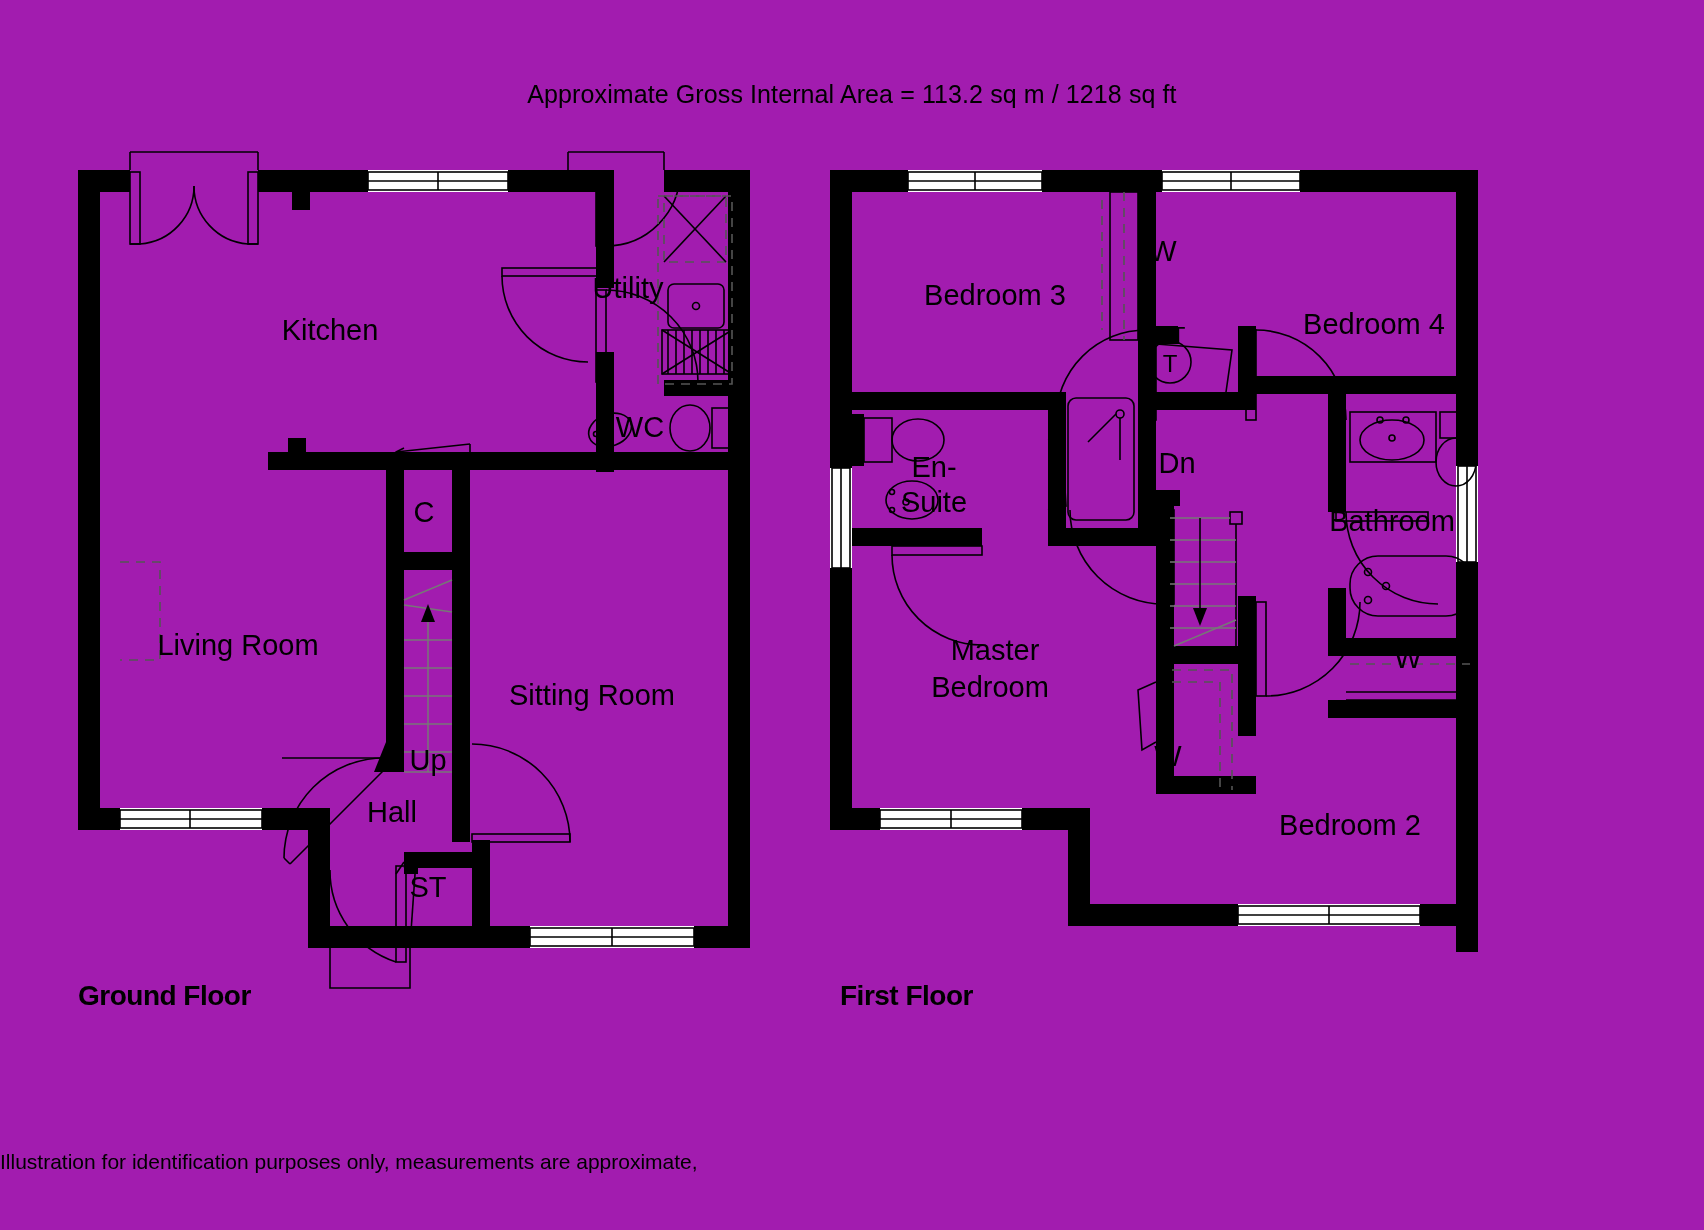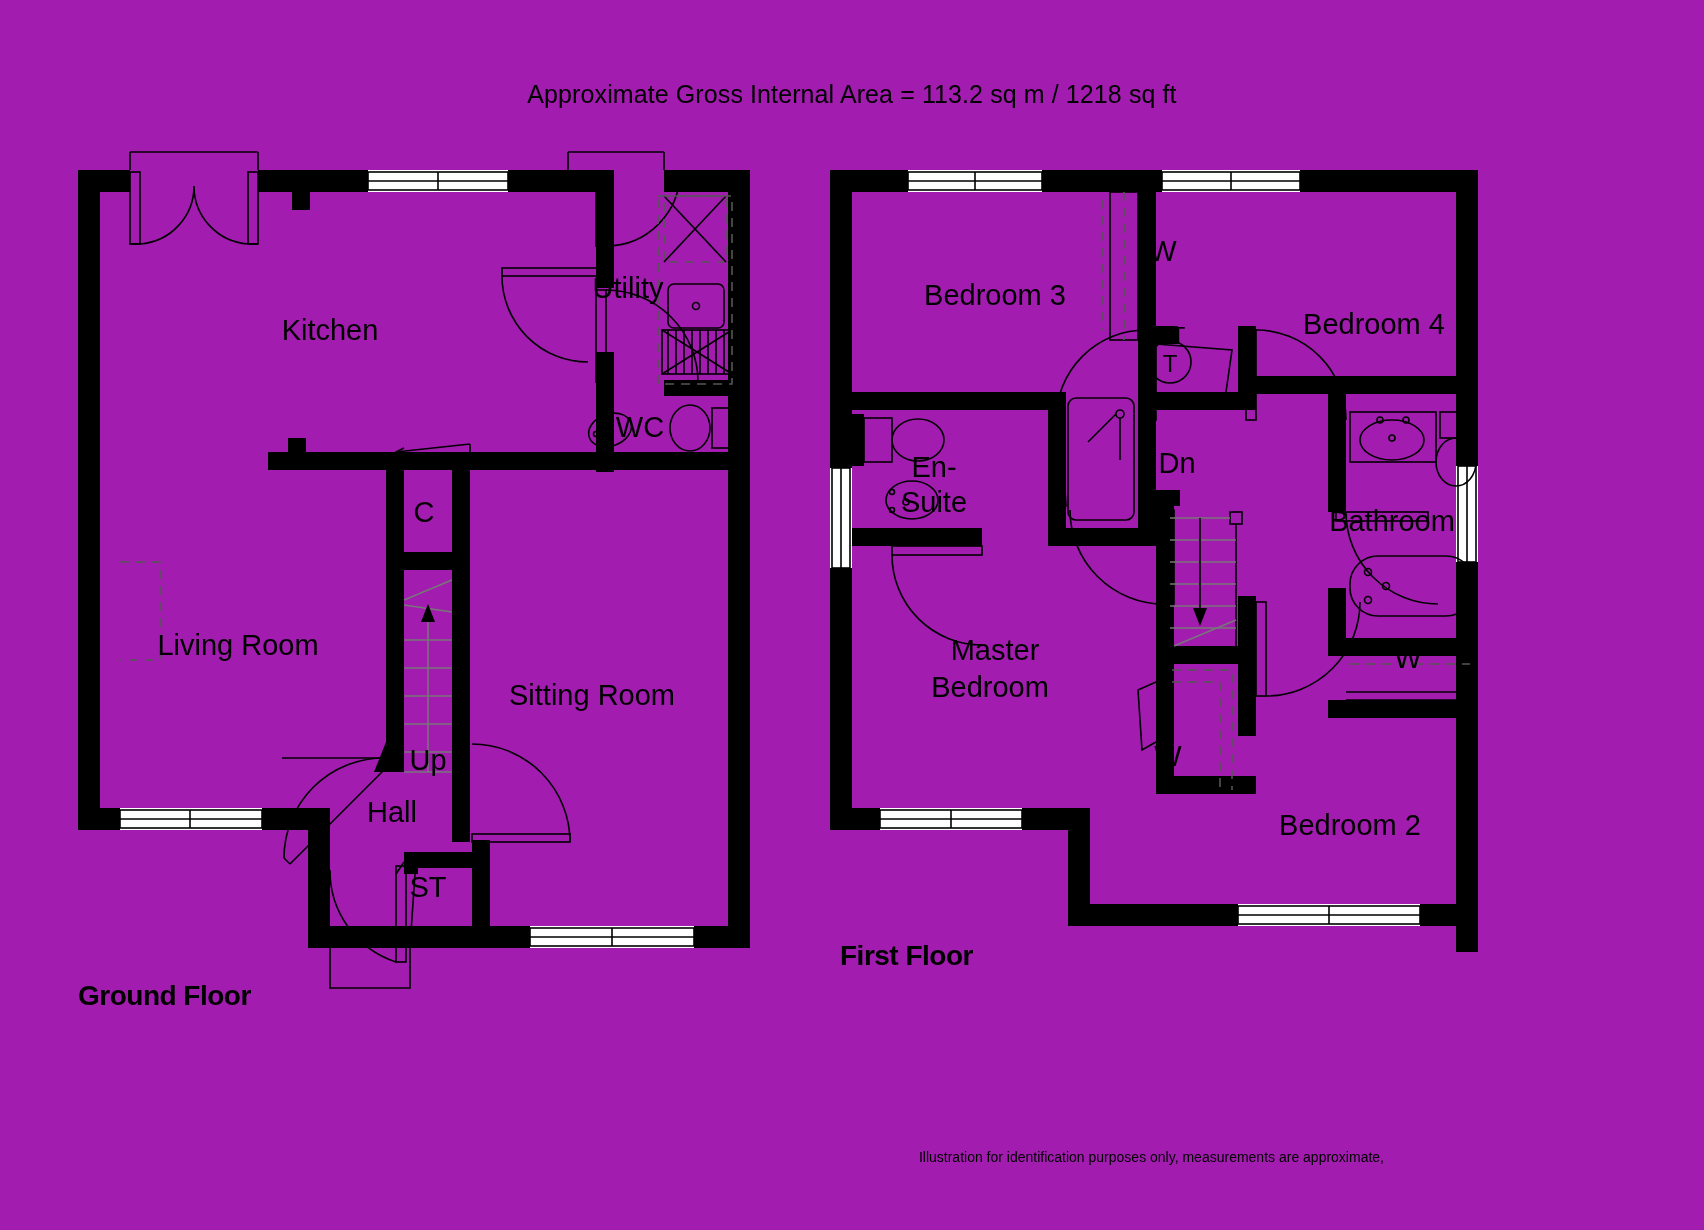--- a/index.html
+++ b/index.html
@@ -26,28 +26,28 @@
     letter-spacing: 0.1px;
   }
   .floor-label {
     position: absolute;
     font-size: 28px;
     font-weight: bold;
     color: #000;
     letter-spacing: -0.5px;
   }
   #gf-label { left: 78px; top: 980px; }
-  #ff-label { left: 840px; top: 940px; }
+  #ff-label { left: 840px; top: 980px; }
   .footer {
     position: absolute;
     top: 1148px;
     left: 0;
     width: 1384px;
-    text-align: right;
-    font-size: 14px;
+    text-align: left;
+    font-size: 21px;
     color: #000;
     line-height: 1.35;
   }
   svg { display: block; }
   .plan-svg {
     position: absolute;
     top: 0;
     left: 0;
   }
   text.rl {

